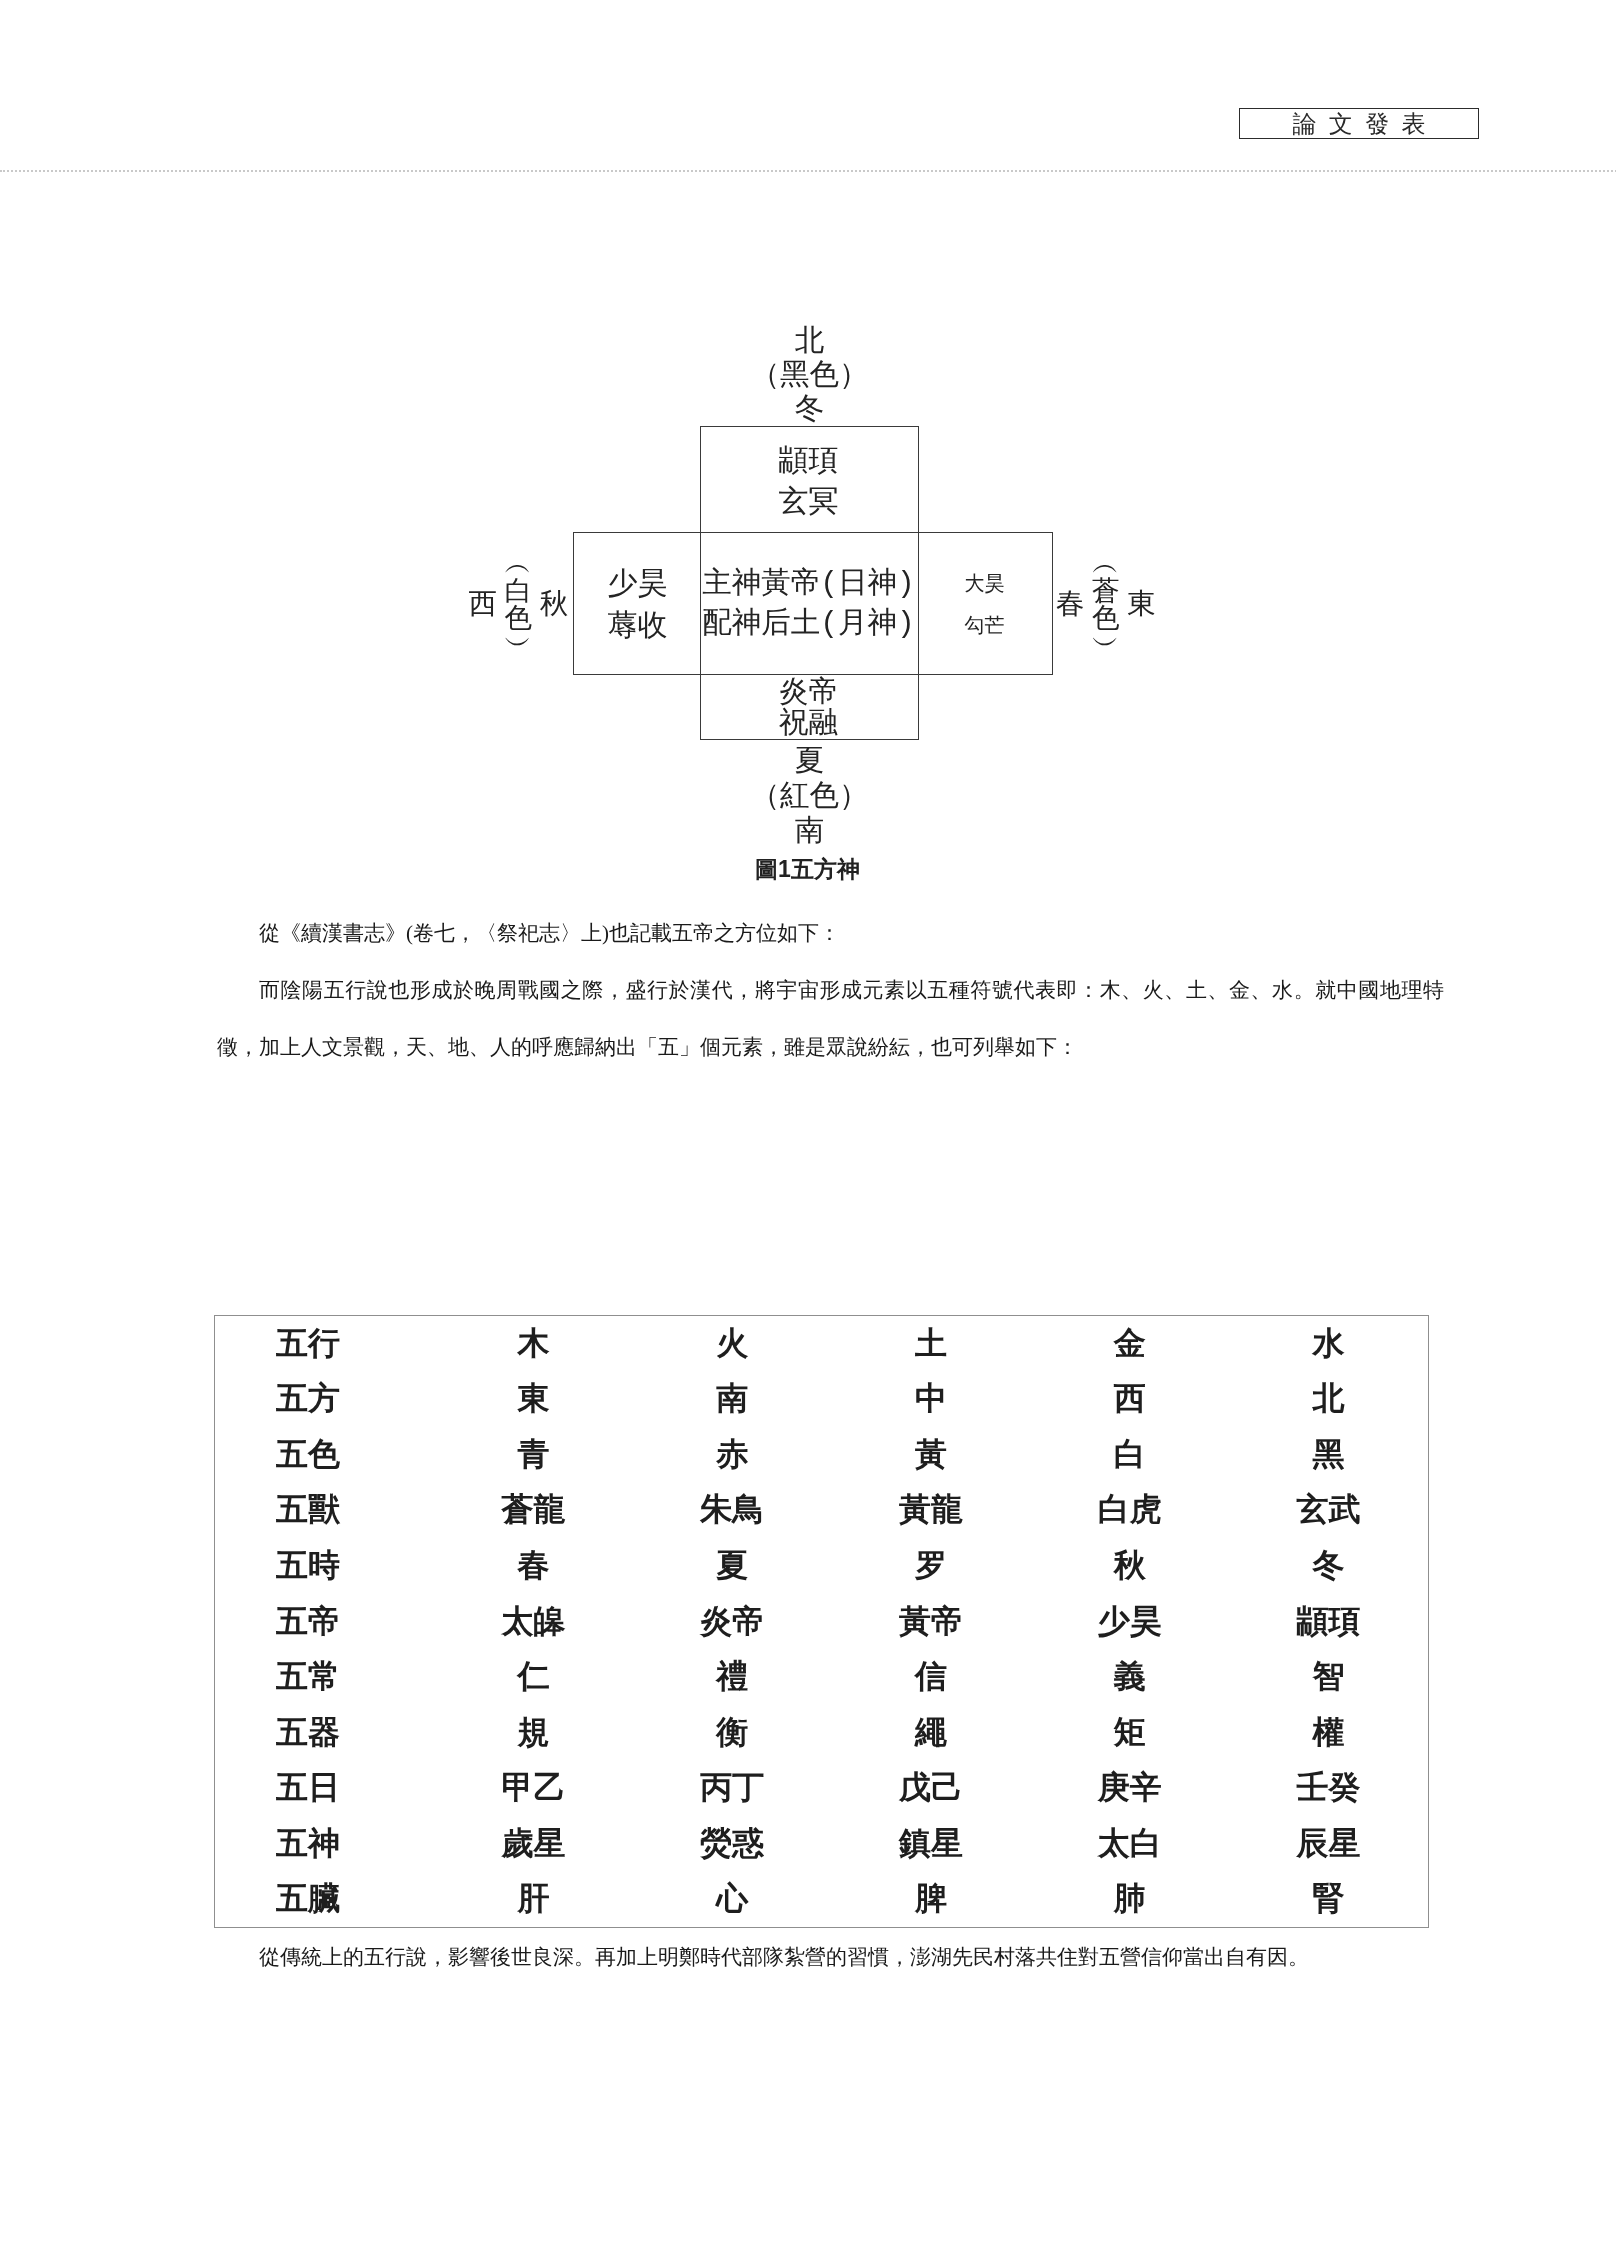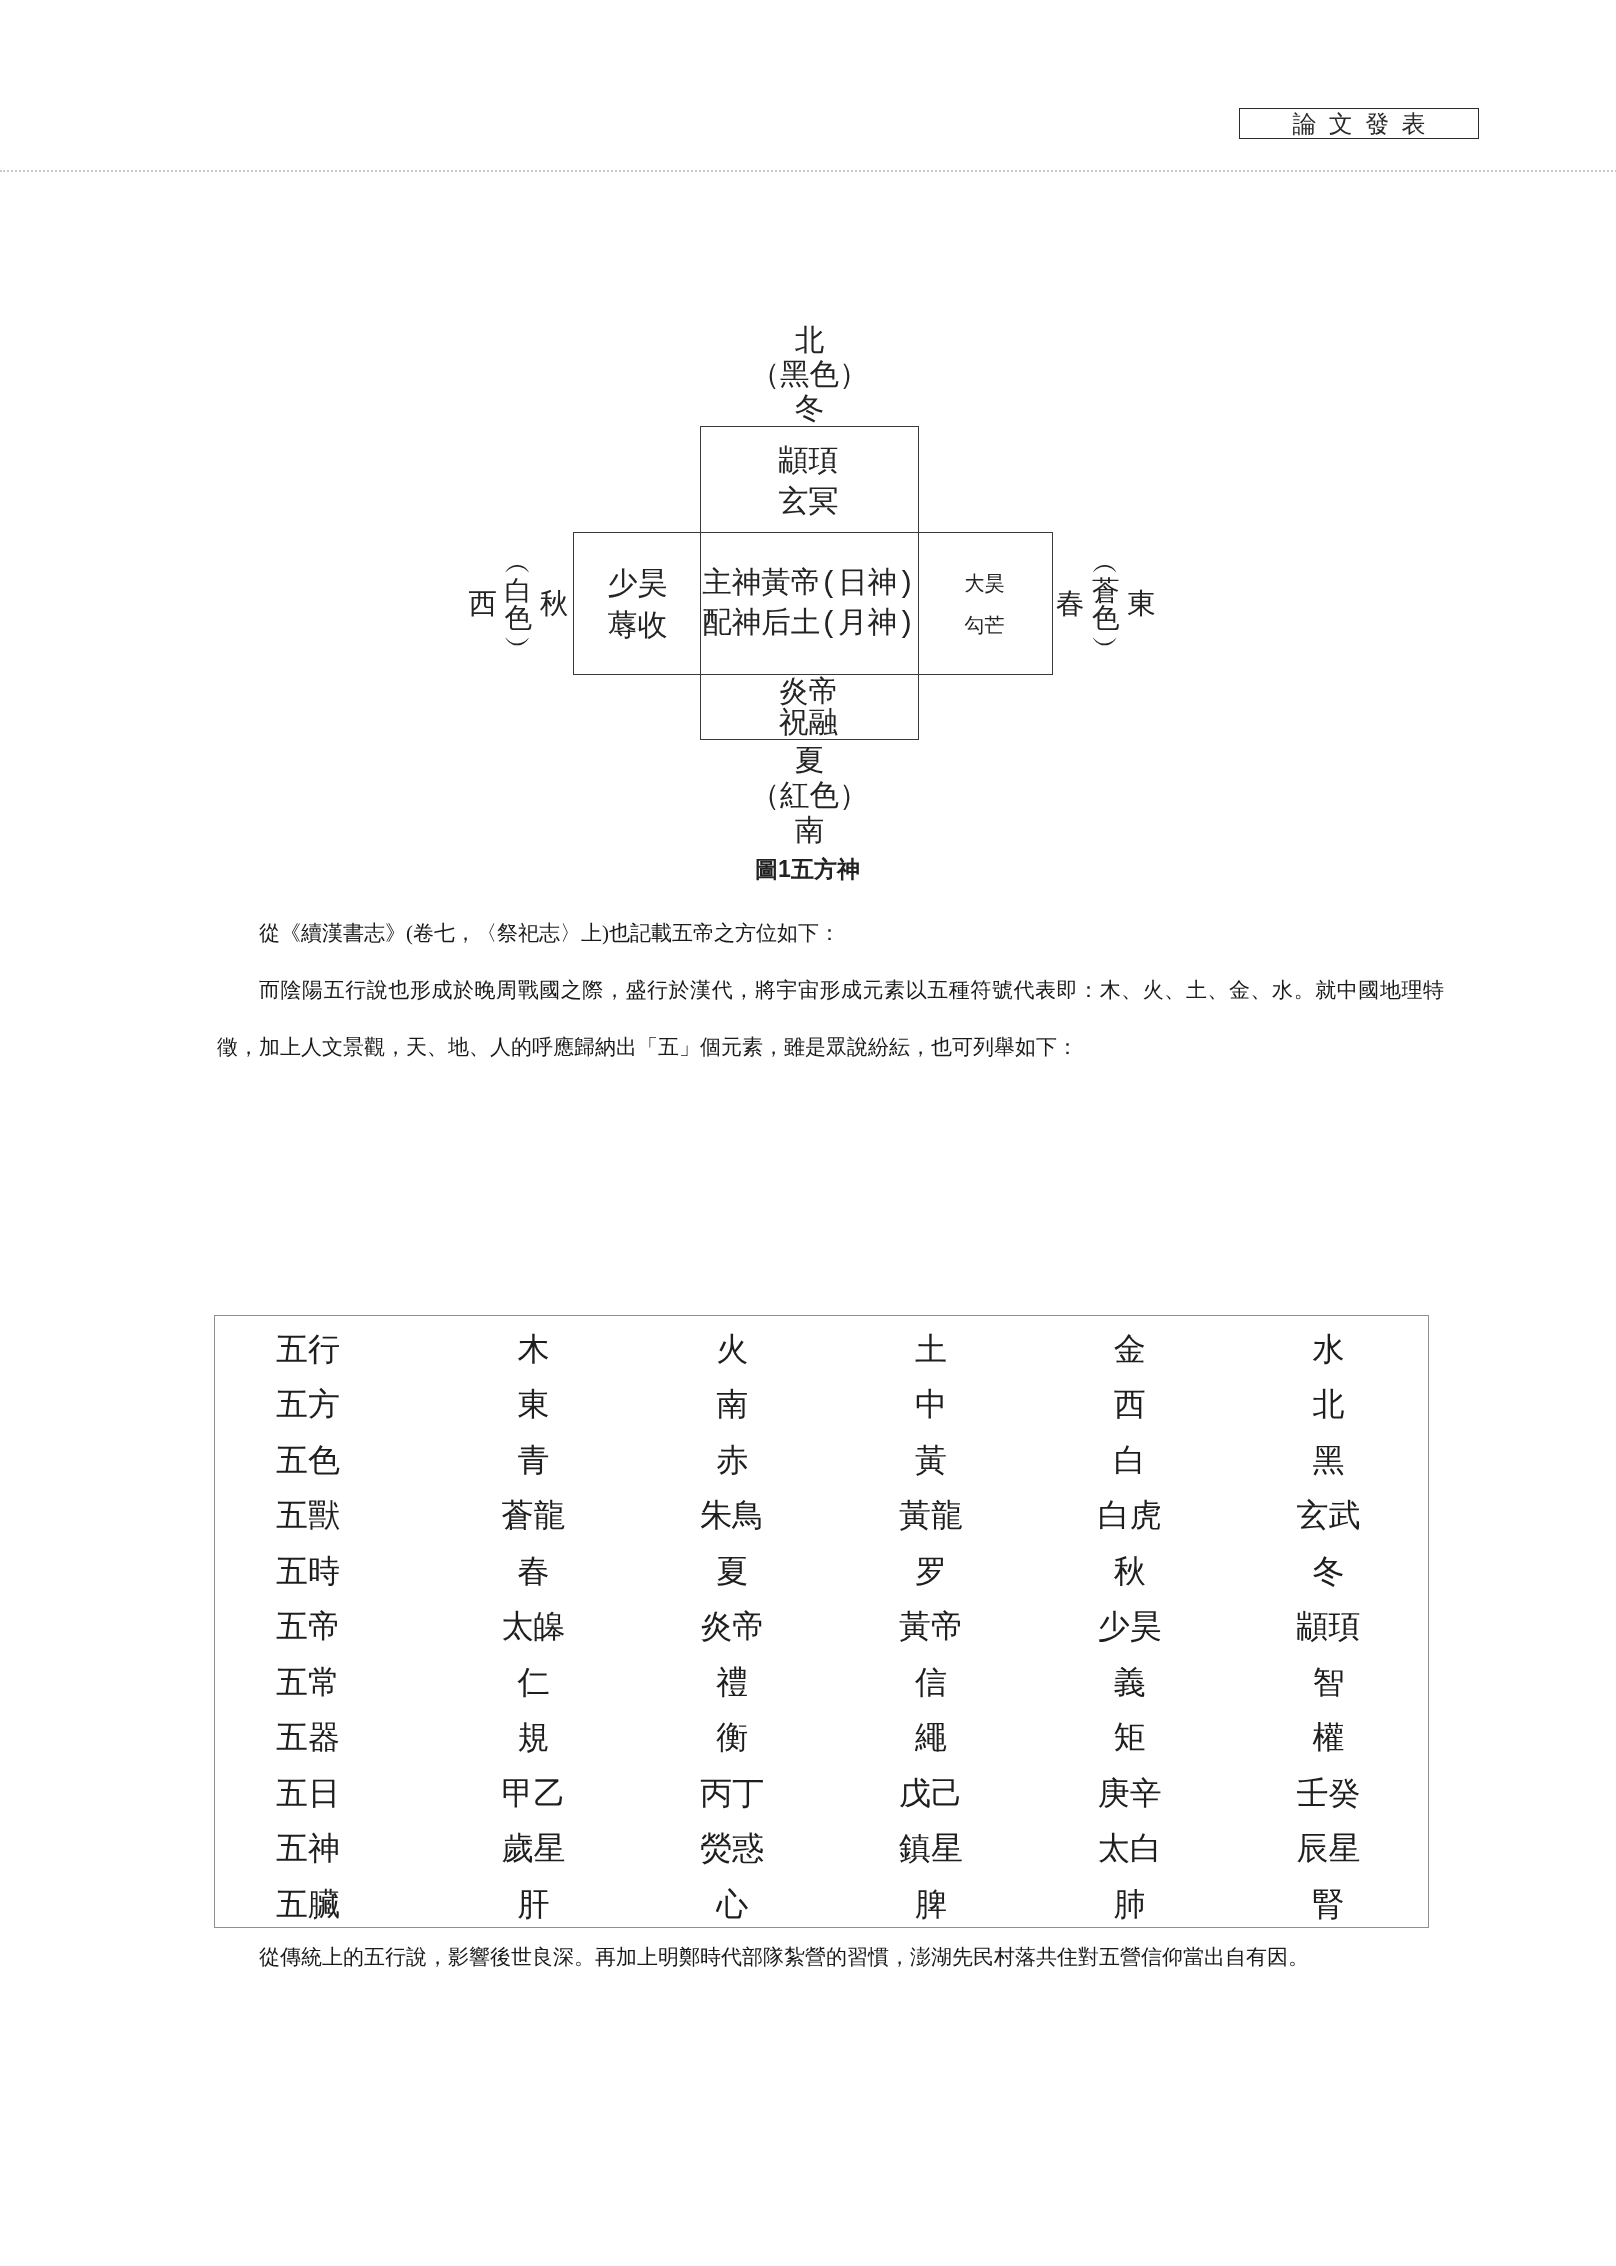--- a/index.html
+++ b/index.html
@@ -52,21 +52,21 @@
   .bt-1{top:905px;}
   .bt-2{top:1929px;}
   .bodytext p{margin:0;text-indent:2em;text-align:justify;}
   
   .ftable{
     position:absolute;left:214px;top:1315px;width:1215px;height:613px;
     border:1px solid #8f8f8f;box-sizing:border-box;
     display:flex;flex-direction:column;
     font-size:32px;color:#1e1e1e;
   }
-  .trow{flex:1;display:flex;align-items:flex-end;}
+  .trow{flex:1;display:flex;align-items:center;font-weight:bold;}
   .tlabel{width:219px;padding-left:61px;box-sizing:border-box;}
   .tval{flex:1;text-align:center;}
   
   .page-num{position:absolute;left:1463px;top:2092px;font-size:35px;color:#0f766e;}
   .bottom-strip{position:absolute;left:162px;top:2220px;width:1455px;height:47px;background:#f4f4f4;}
   .bottom-strip-edge{position:absolute;left:86px;top:2257px;width:1531px;height:9.5px;background:#ebebeb;}
 </style>
 </head>
 <body>
 

